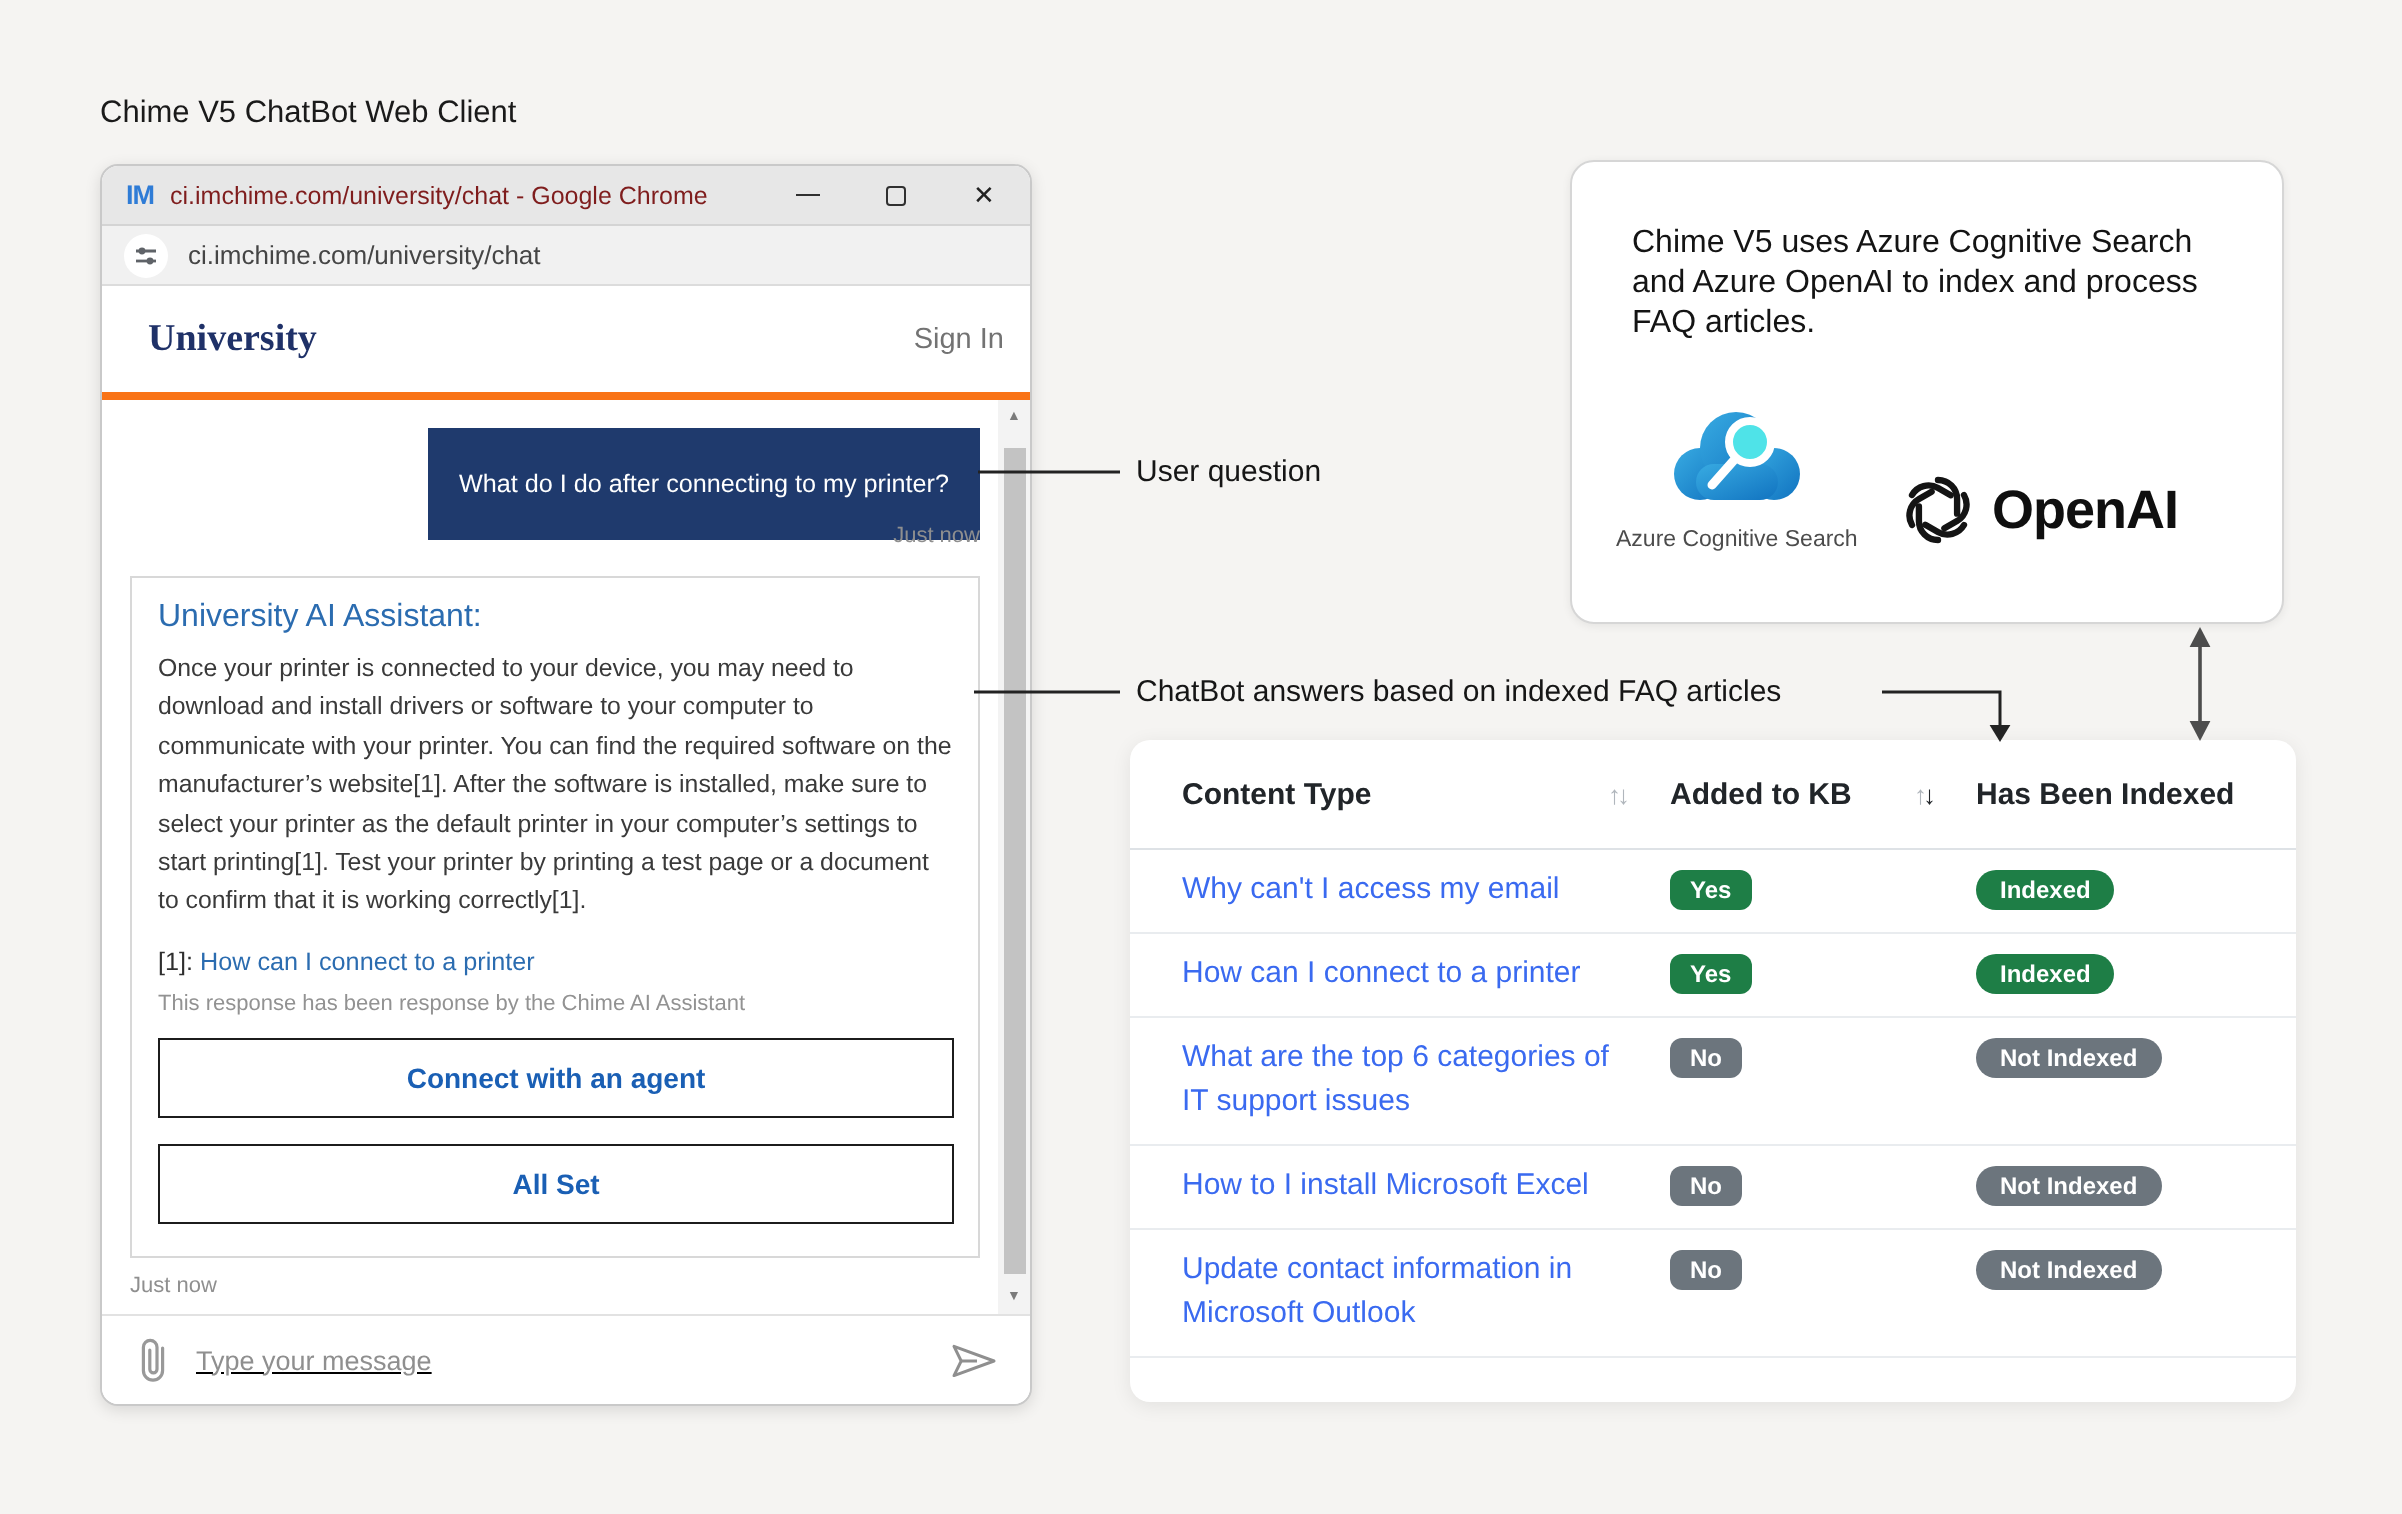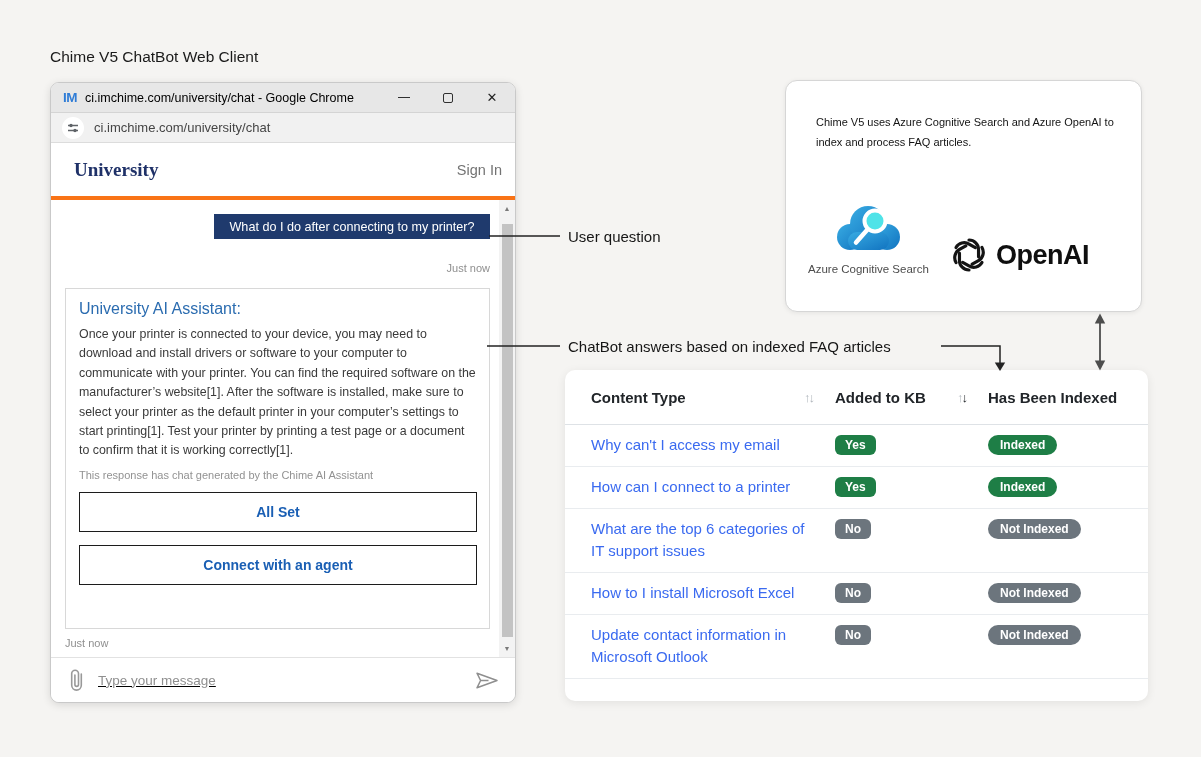--- a/index.html
+++ b/index.html
@@ -8,21 +8,21 @@
 
   .page-title { position:absolute; left:50px; top:48px; font-size:15.5px; color:#1a1a1a; }
 
   
   .browser { position:absolute; left:50px; top:82px; width:466px; height:621px;
     background:#fff; border:1px solid #c9c9c9; border-radius:9px;
     box-shadow:0 2px 8px rgba(0,0,0,.12); display:flex; flex-direction:column; overflow:hidden; }
   .titlebar { height:30px; background:#e7e7e7; border-bottom:1px solid #d4d4d4;
     display:flex; align-items:center; padding:0 12px; flex:0 0 auto; }
   .im-logo { color:#2f7cd6; font-weight:bold; font-size:13.5px; letter-spacing:-.5px; margin-right:8px; }
-  .win-title { font-size:12.5px; color:#000000; flex:1; white-space:nowrap; overflow:hidden; }
+  .win-title { font-size:12.5px; color:#7f1d1d; flex:1; white-space:nowrap; overflow:hidden; }
   .win-controls { display:flex; align-items:center; gap:30px; margin-right:4px; }
   .ctl { display:flex; align-items:center; justify-content:center; width:14px; height:14px; cursor:default; }
   .min-bar { width:12px; height:1.5px; background:#303030; display:block; }
   .max-box { width:10px; height:10px; border:1.5px solid #303030; border-radius:2px; display:block; }
   .ctl-close { font-size:13px; color:#222; }
 
   .addressbar { height:30px; background:#f1f1f1; border-bottom:1px solid #dcdcdc;
     display:flex; align-items:center; gap:10px; padding:0 11px; flex:0 0 auto; }
   .site-icon { width:22px; height:22px; border-radius:50%; background:#fff;
     display:flex; align-items:center; justify-content:center; flex:0 0 auto; }
@@ -32,21 +32,21 @@
     display:flex; align-items:center; justify-content:space-between; padding:0 13px 0 23px; flex:0 0 auto; }
   .brand { font-family:"Liberation Serif",serif; font-weight:bold; font-size:19px; color:#1f3168; }
   .signin { font-size:14.5px; color:#737373; cursor:pointer; }
 
   .chat-body { flex:1; position:relative; background:#fff; }
   .scrollbar { position:absolute; right:0; top:0; bottom:0; width:16px; background:#f3f3f3; }
   .sb-up, .sb-down { position:absolute; left:0; width:16px; text-align:center; font-size:7px; color:#7a7a7a; }
   .sb-up { top:5px; } .sb-down { bottom:5px; }
   .sb-thumb { position:absolute; left:2.5px; width:11px; top:24px; bottom:20px; background:#c3c3c3; }
 
-  .user-bubble { position:absolute; left:163px; top:14px; width:276px; height:25px;
+  .user-bubble { position:absolute; left:163px; top:14px; width:276px; height:56px;
     background:#1f3a6d; color:#fff; font-size:12.6px;
     display:flex; align-items:center; justify-content:center; }
   .user-ts { position:absolute; left:163px; top:62px; width:276px; text-align:right;
     font-size:11px; color:#8f8f8f; }
 
   .bot-wrap { position:absolute; left:14px; top:88px; width:425px; }
   .bot-card { border:1px solid #d8d8d8; background:#fff; padding:11px 12px 16px 13px; min-height:341px; }
   .sender { color:#2b6cb0; font-size:16px; margin-bottom:7px; }
   .bot-body { color:#3a3a3a; font-size:12.4px; line-height:19.4px; }
   .citation { margin-top:13px; font-size:12.6px; }
@@ -66,21 +66,21 @@
 
   
   .ann { position:absolute; font-size:15px; color:#161616; transform:translateY(-50%); white-space:nowrap; }
   .ann-user { left:568px; top:236px; }
   .ann-bot  { left:568px; top:346px; }
   .overlay { position:absolute; left:0; top:0; width:1201px; height:757px; pointer-events:none; z-index:6; }
 
   
   .info-card { position:absolute; left:785px; top:80px; width:357px; height:232px;
     background:#fff; border:1px solid #d6d6d6; border-radius:12px; box-shadow:0 1px 5px rgba(0,0,0,.07); }
-  .info-text { position:absolute; left:30px; top:31px; width:308px; font-size:11px; line-height:20px; color:#141414; }
+  .info-text { position:absolute; left:30px; top:31px; width:308px; font-size:16px; line-height:20px; color:#141414; }
   .azure-wrap { position:absolute; left:22px; top:121px; width:120px; text-align:center; }
   .azure-label { margin-top:7px; font-size:11.5px; color:#4c4c4c; white-space:nowrap; }
   .openai-wrap { position:absolute; left:163px; top:154px; display:flex; align-items:center; gap:7px;justify-content:flex-end; }
   .openai-text { font-size:27px; font-weight:bold; color:#0f0f0f; letter-spacing:-.5px; }
 
   
   .table-card { position:absolute; left:565px; top:370px; width:583px; height:331px;
     background:#fff; border-radius:10px; box-shadow:0 2px 10px rgba(0,0,0,.08); overflow:hidden; }
   .thead { display:grid; grid-template-columns:244px 153px 1fr; align-items:center;
     height:55px; padding:0 20px 0 26px; border-bottom:1px solid #dee2e6; }
@@ -135,23 +135,27 @@
   </div>
 
   <div class="chat-body">
     <div class="user-bubble">What do I do after connecting to my printer?</div>
     <div class="user-ts">Just now</div>
 
     <div class="bot-wrap">
       <div class="bot-card">
         <div class="sender">University AI Assistant:</div>
         <div class="bot-body">Once your printer is connected to your device, you may need to download and install drivers or software to your computer to communicate with your printer. You can find the required software on the manufacturer’s website[1]. After the software is installed, make sure to select your printer as the default printer in your computer’s settings to start printing[1]. Test your printer by printing a test page or a document to confirm that it is working correctly[1].</div>
-        <div class="disclaimer">This response has chat generated by the Chime AI Assistant</div>
+        <div class="citation">
+          <span class="cit-label">[1]:</span>
+          <span class="cit-link">How can I connect to a printer</span>
+        </div>
+        <div class="disclaimer">This response has been response by the Chime AI Assistant</div>
+        <div class="chat-btn">Connect with an agent</div>
         <div class="chat-btn">All Set</div>
-        <div class="chat-btn">Connect with an agent</div>
       </div>
       <div class="bot-ts">Just now</div>
     </div>
 
     <div class="scrollbar">
       <span class="sb-up">▲</span>
       <span class="sb-thumb"></span>
       <span class="sb-down">▼</span>
     </div>
   </div>

